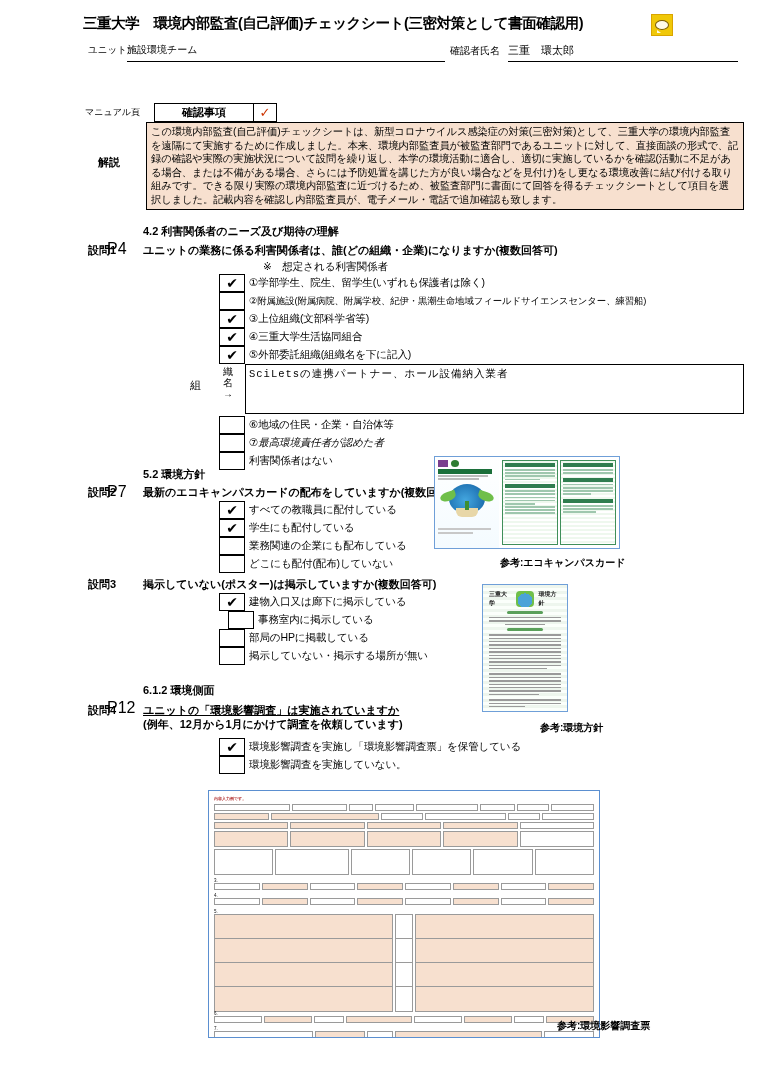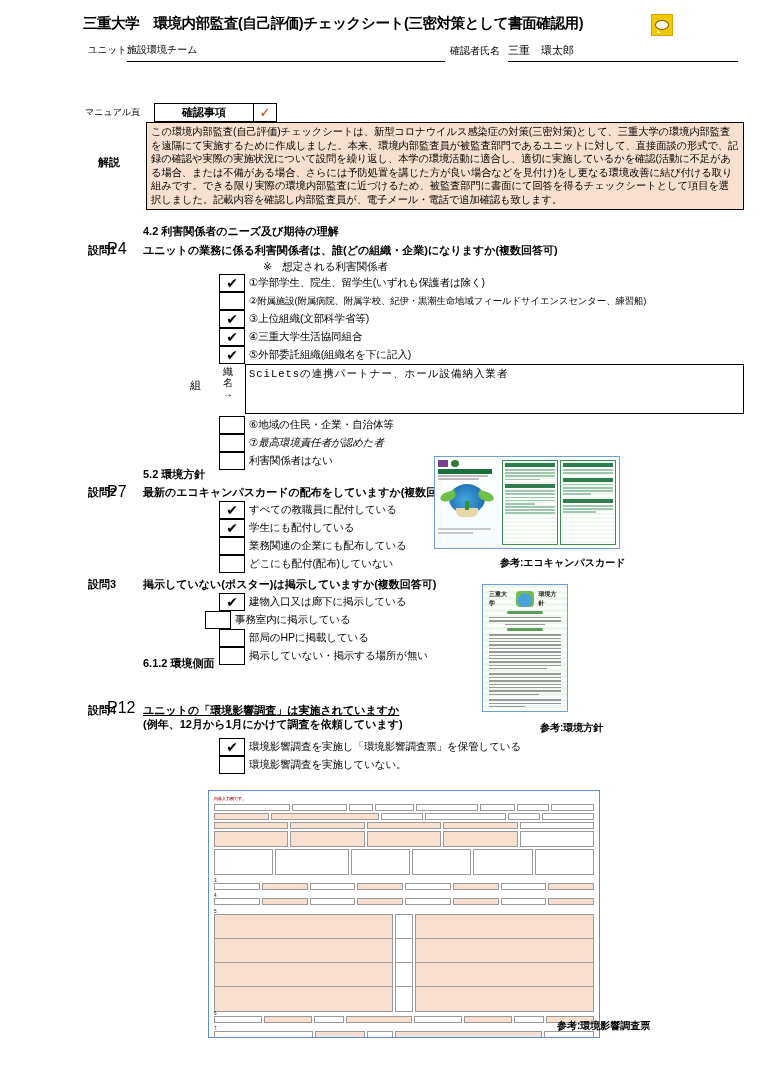--- a/index.html
+++ b/index.html
@@ -365,35 +365,35 @@
     <div class="cb-label">どこにも配付(配布)していない</div>
   </div>
 
   <span class="q-label" style="left:88px; top:577px;">設問3</span>
   <span class="q-text" style="left:143px; top:577px;">掲示していない(ポスター)は掲示していますか(複数回答可)</span>
 
   <div class="cb-row" style="left:219px; top:593px;">
     <div class="cb checked"></div>
     <div class="cb-label">建物入口又は廊下に掲示している</div>
   </div>
-  <div class="cb-row" style="left:205px; top:611px;">
+  <div class="cb-row" style="left:228px; top:611px;">
     <div class="cb"></div>
     <div class="cb-label">事務室内に掲示している</div>
   </div>
   <div class="cb-row" style="left:219px; top:629px;">
     <div class="cb"></div>
     <div class="cb-label">部局のHPに掲載している</div>
   </div>
   <div class="cb-row" style="left:219px; top:647px;">
     <div class="cb"></div>
     <div class="cb-label">掲示していない・掲示する場所が無い</div>
   </div>
 
   <span class="sec-page" style="left:107px; top:683px;">P12</span>
-  <span class="sec-title" style="left:143px; top:656px;">6.1.2 環境側面</span>
+  <span class="sec-title" style="left:143px; top:683px;">6.1.2 環境側面</span>
   <span class="q-label" style="left:88px; top:703px;">設問4</span>
   <span class="q-text" style="left:143px; top:703px; text-decoration:underline;">ユニットの「環境影響調査」は実施されていますか</span>
   <span class="q-text" style="left:143px; top:717px;">(例年、12月から1月にかけて調査を依頼しています)</span>
 
   <div class="cb-row" style="left:219px; top:738px;">
     <div class="cb checked"></div>
     <div class="cb-label">環境影響調査を実施し「環境影響調査票」を保管している</div>
   </div>
   <div class="cb-row" style="left:219px; top:756px;">
     <div class="cb"></div>

